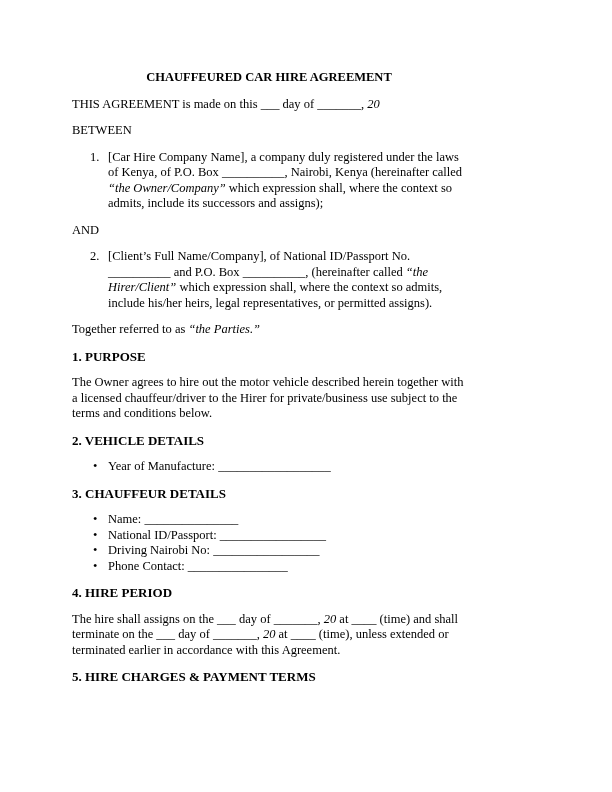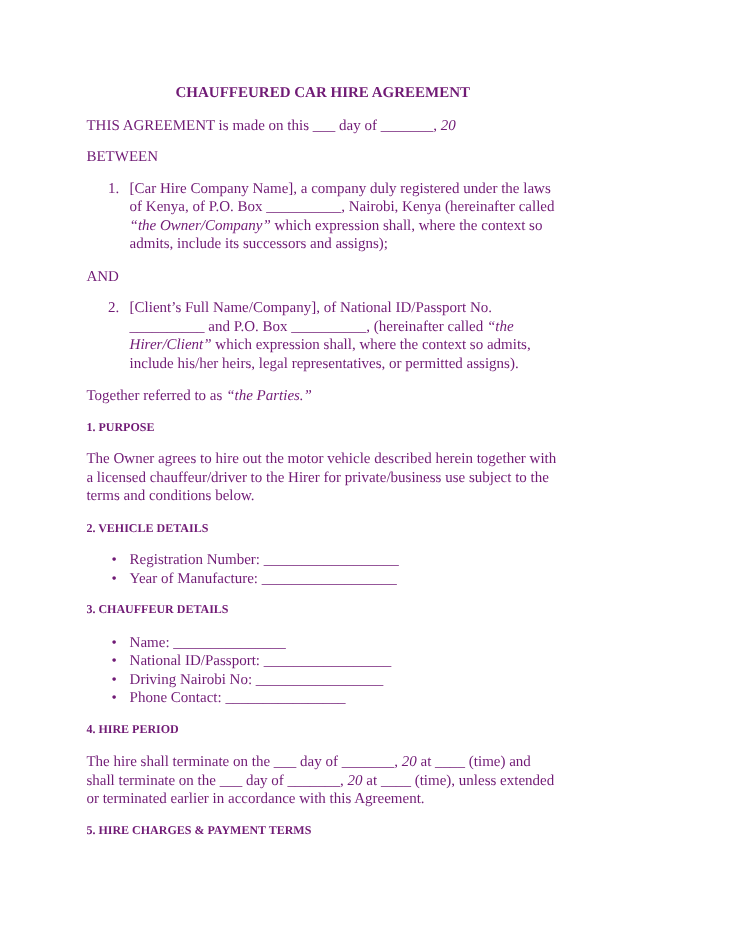--- a/index.html
+++ b/index.html
@@ -7,38 +7,38 @@
     padding: 0;
     background: #ffffff;
   }
   .page {
     position: relative;
     width: 536px;
     height: 792px;
     box-sizing: border-box;
     padding: 70px 70px 40px 72px;
     background: #ffffff;
-    color: #701a75;
+    color: #000000;
     font-family: "Liberation Serif", "DejaVu Serif", serif;
     font-size: 12.5px;
     line-height: 15.5px;
     overflow: hidden;
   }
   .title {
     text-align: center;
     font-weight: bold;
     font-size: 12.5px;
     margin: 0 0 11px 0;
   }
   p.para {
     margin: 0 0 11px 0;
   }
   .heading {
     font-weight: bold;
-    font-size: 10px;
+    font-size: 13px;
     margin: 0 0 11px 0;
   }
   .party {
     position: relative;
     padding-left: 36px;
     margin: 0 0 11px 0;
   }
   .party-num {
     position: absolute;
     left: 18px;
@@ -84,30 +84,29 @@
     <span class="party-num">2.</span><span>[Client’s Full Name/Company], of National ID/Passport No. __________ and P.O. Box __________, (hereinafter called </span><span class="it">“the Hirer/Client”</span><span> which expression shall, where the context so admits, include his/her heirs, legal representatives, or permitted assigns).</span>
   </div>
 
   <p class="para"><span>Together referred to as </span><span class="it">“the Parties.”</span></p>
 
   <div class="heading">1. PURPOSE</div>
   <p class="para">The Owner agrees to hire out the motor vehicle described herein together with a licensed chauffeur/driver to the Hirer for private/business use subject to the terms and conditions below.</p>
 
   <div class="heading">2. VEHICLE DETAILS</div>
   <ul class="fields">
-    <li><span>Registration Number:</span> <span>__________________</span></li>
     <li><span>Year of Manufacture:</span> <span>__________________</span></li>
   </ul>
 
   <div class="heading">3. CHAUFFEUR DETAILS</div>
   <ul class="fields">
     <li><span>Name:</span> <span>_______________</span></li>
     <li><span>National ID/Passport:</span> <span>_________________</span></li>
     <li><span>Driving Nairobi No:</span> <span>_________________</span></li>
     <li><span>Phone Contact:</span> <span>________________</span></li>
   </ul>
 
   <div class="heading">4. HIRE PERIOD</div>
-  <p class="para"><span>The hire shall terminate on the ___ day of _______, </span><span class="it">20</span><span> at ____ (time) and shall terminate on the ___ day of _______, </span><span class="it">20</span><span> at ____ (time), unless extended or terminated earlier in accordance with this Agreement.</span></p>
+  <p class="para"><span>The hire shall assigns on the ___ day of _______, </span><span class="it">20</span><span> at ____ (time) and shall terminate on the ___ day of _______, </span><span class="it">20</span><span> at ____ (time), unless extended or terminated earlier in accordance with this Agreement.</span></p>
 
   <div class="heading">5. HIRE CHARGES &amp; PAYMENT TERMS</div>
 
 </div>
 
 </body></html>

